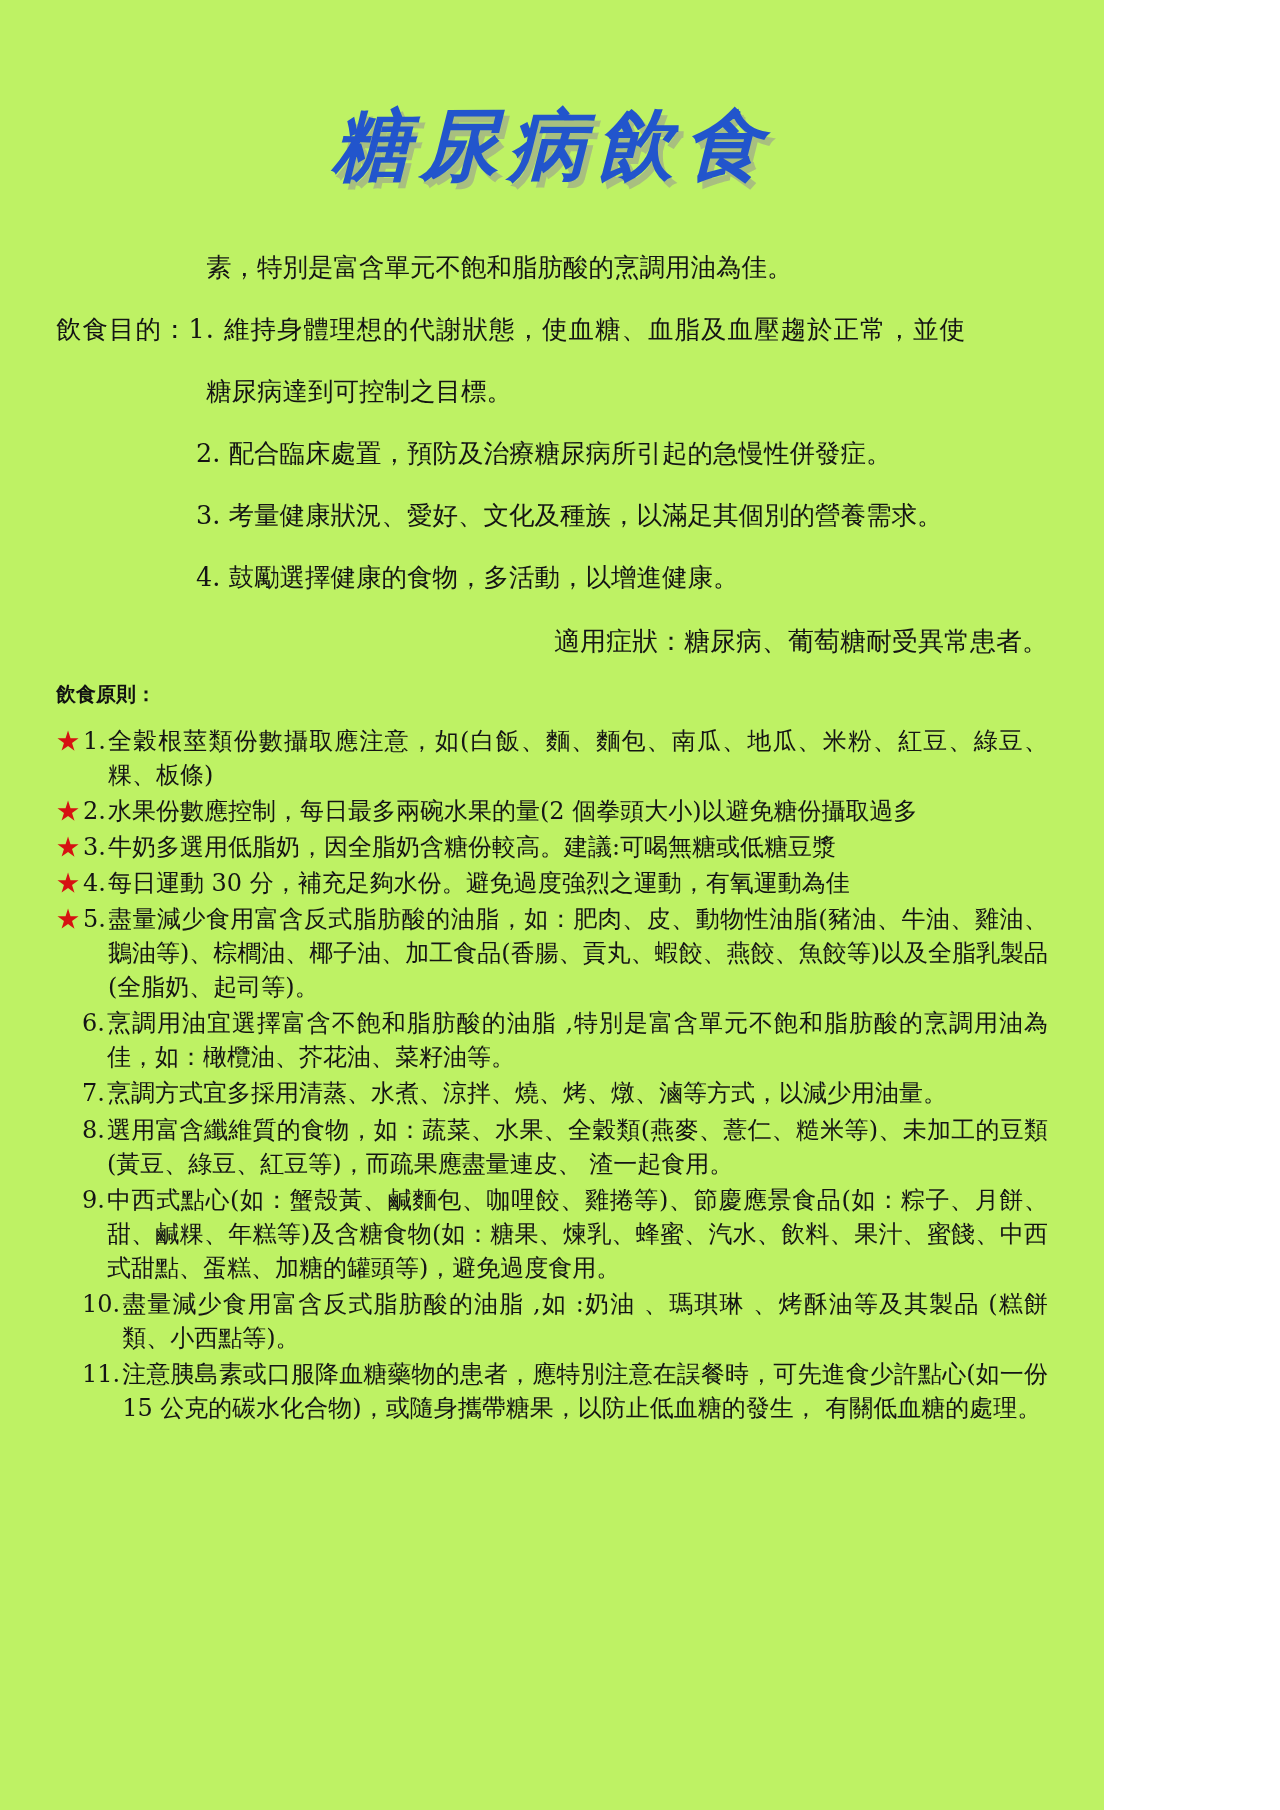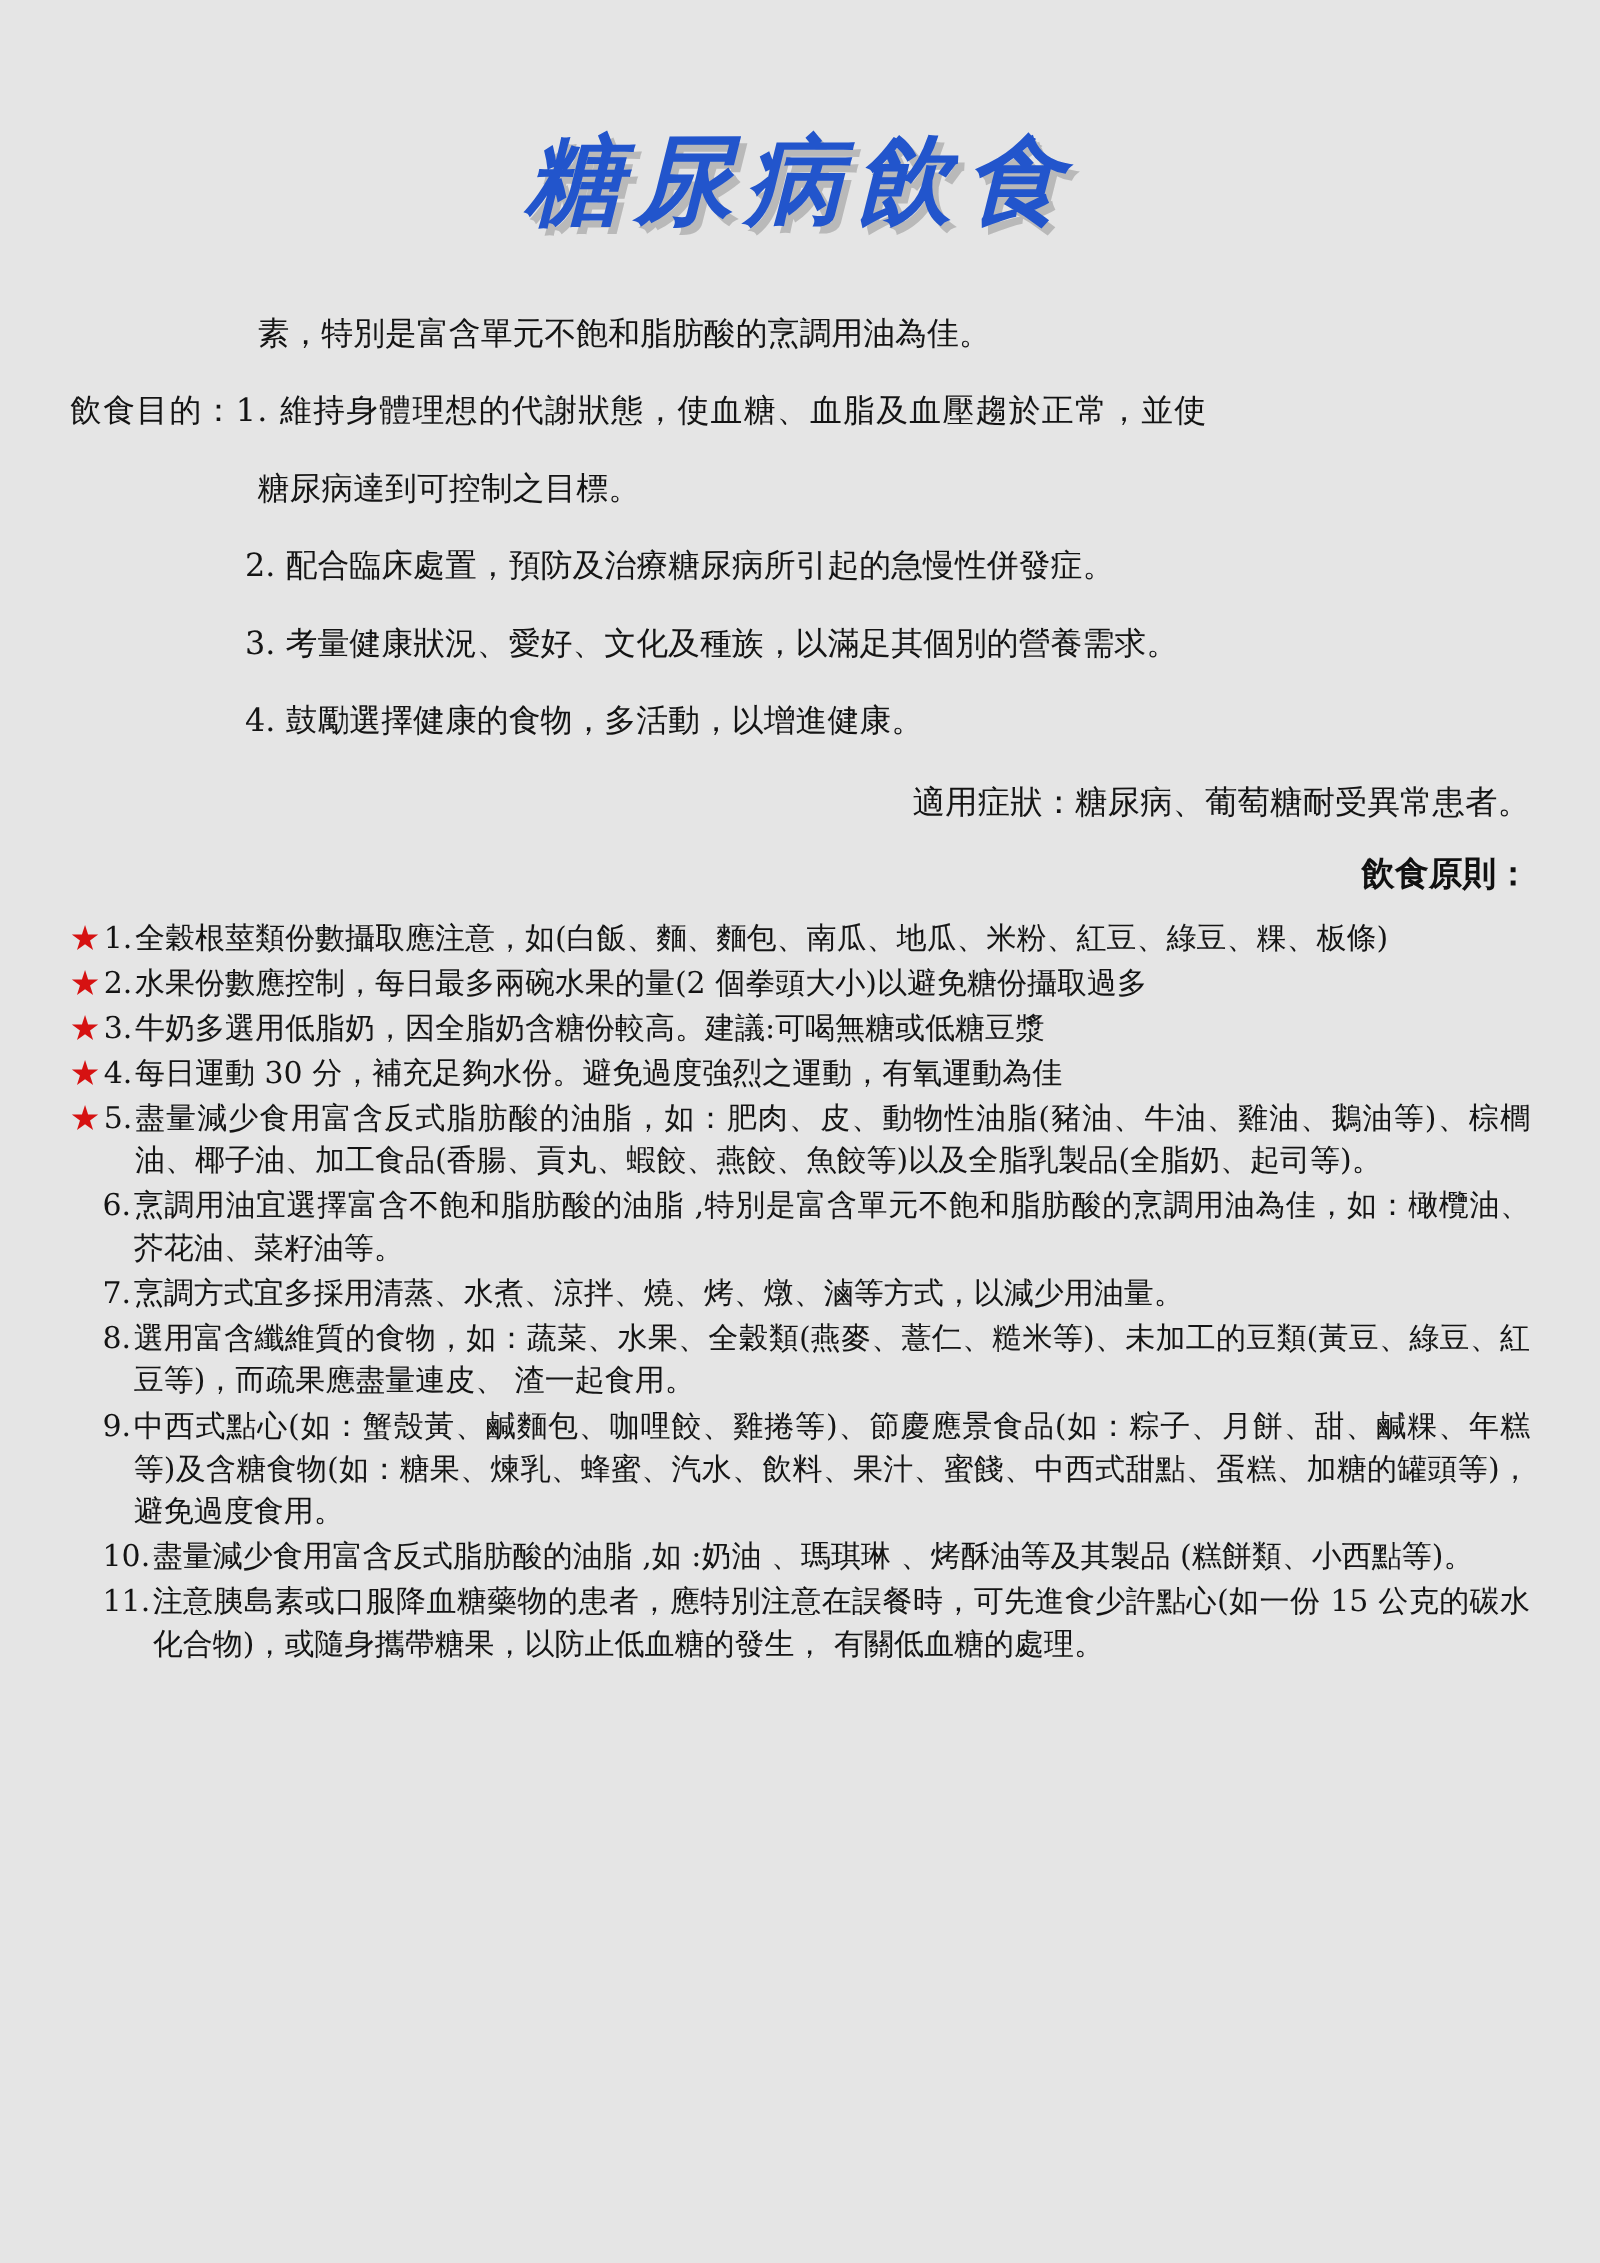--- a/index.html
+++ b/index.html
@@ -9,25 +9,25 @@
     background: #ffffff;
   }
   body {
     width: 1280px;
     min-height: 1810px;
     font-family: "DejaVu Serif", "Liberation Serif", serif;
     color: #111111;
     position: relative;
   }
   .page {
-    width: 1280px;
+    width: 1104px;
     min-height: 1810px;
     box-sizing: border-box;
     padding: 0 0 20px 0;
-    background: #e5e5e5;
+    background: #bef264;
     position: relative;
   }
 
   
   .title-wrap {
     text-align: center;
     padding-top: 52px;
     padding-bottom: 14px;
   }
   .doc-title {
@@ -59,25 +59,24 @@
   .ln.lbl { letter-spacing: 1px; }
 
   .heading-line {
     font-size: 26px;
     margin: 0 0 22px 0;
     white-space: nowrap;
     color: #141414;
     text-align: right;
   }
   .principles-head {
-    font-size: 27px;
+    font-size: 20px;
     font-weight: 700;
     margin: 0 0 16px 0;
     color: #111111;
-    text-align: right;
   }
 
   
   .rules {
     margin: 0;
     padding: 0;
     list-style: none;
   }
   .rule {
     display: flex;

